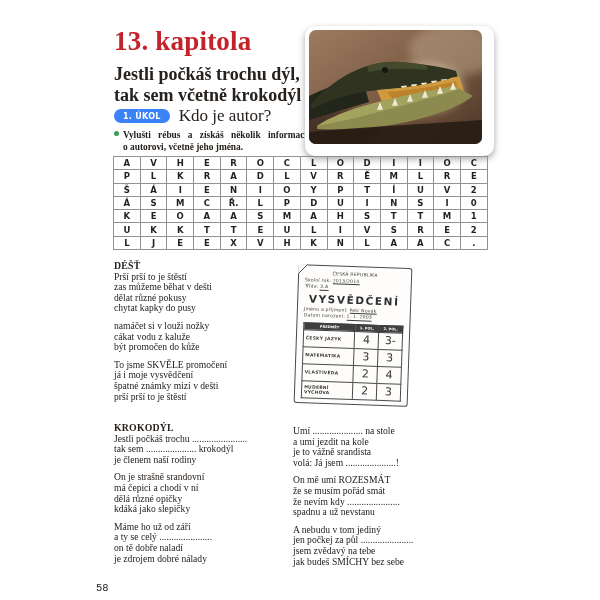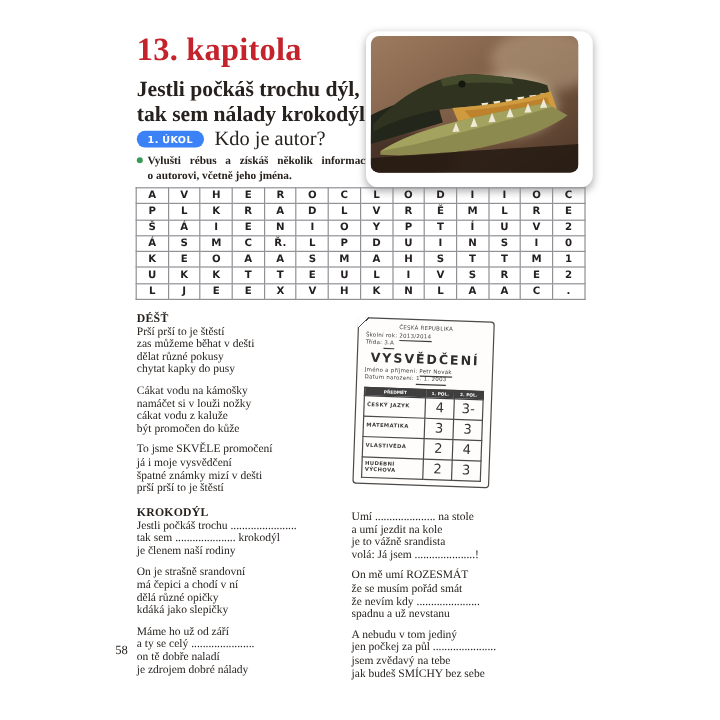--- a/index.html
+++ b/index.html
@@ -43,32 +43,32 @@
   .rc-line{font-size:4.6px;line-height:6.5px;white-space:nowrap;letter-spacing:.2px;}
   .rc-center{text-align:center;}
   .rc-underline{border-bottom:.6px solid #3b3b3b;padding-bottom:.5px;}
   .rc-title{text-align:center;font-size:10.5px;font-weight:bold;letter-spacing:1.6px;margin:2px 0 2px 0;color:#2e2e2e;}
   table.rc-table{border-collapse:collapse;width:100%;margin-top:3px;}
   table.rc-table th{background:#3f3f3f;color:#fff;font-size:3.6px;font-weight:bold;border:1px solid #3f3f3f;padding:1px 0;}
   table.rc-table td{border:1px solid #4a4a4a;padding:0 2px;}
   td.rc-subj{font-size:4.4px;font-weight:bold;letter-spacing:.3px;width:52%;height:16px;}
   td.rc-grade{font-size:11px;text-align:center;font-family:"DejaVu Sans", sans-serif;color:#333;}
 
-  .page-num{position:absolute;left:96px;top:537px;font-size:10.5px;color:#26211d;}
+  .page-num{position:absolute;left:96px;top:582px;font-size:10.5px;color:#26211d;font-family:Liberation Mono, monospace;}
 </style>
 </head>
 <body>
 
 <div class="page">
 
   <div class="chapter">13. kapitola</div>
 
   <div class="main-title">
     <div>Jestli počkáš trochu dýl,</div>
-    <div>tak sem nálady krokodýl</div>
+    <div>tak sem včetně krokodýl</div>
   </div>
 
   <div class="task-row">
     <span class="badge">1. ÚKOL</span>
     <span class="task-title">Kdo je autor?</span>
   </div>
 
   <div class="instruction">
     <span class="dot"></span>
     <div class="iline1">Vylušti rébus a získáš několik informací</div>
@@ -227,21 +227,20 @@
   <div class="poem" id="poem-dest">
     <div class="poem-heading">DÉŠŤ</div>
     <div>
         <div class="stanza">
           <div>Prší prší to je štěstí</div>
           <div>zas můžeme běhat v dešti</div>
           <div>dělat různé pokusy</div>
           <div>chytat kapky do pusy</div>
         </div>
         <div class="stanza">
-          <div>Cákat vodu na kámošky</div>
           <div>namáčet si v louži nožky</div>
           <div>cákat vodu z kaluže</div>
           <div>být promočen do kůže</div>
         </div>
         <div class="stanza">
           <div>To jsme SKVĚLE promočení</div>
           <div>já i moje vysvědčení</div>
           <div>špatné známky mizí v dešti</div>
           <div>prší prší to je štěstí</div>
         </div>

